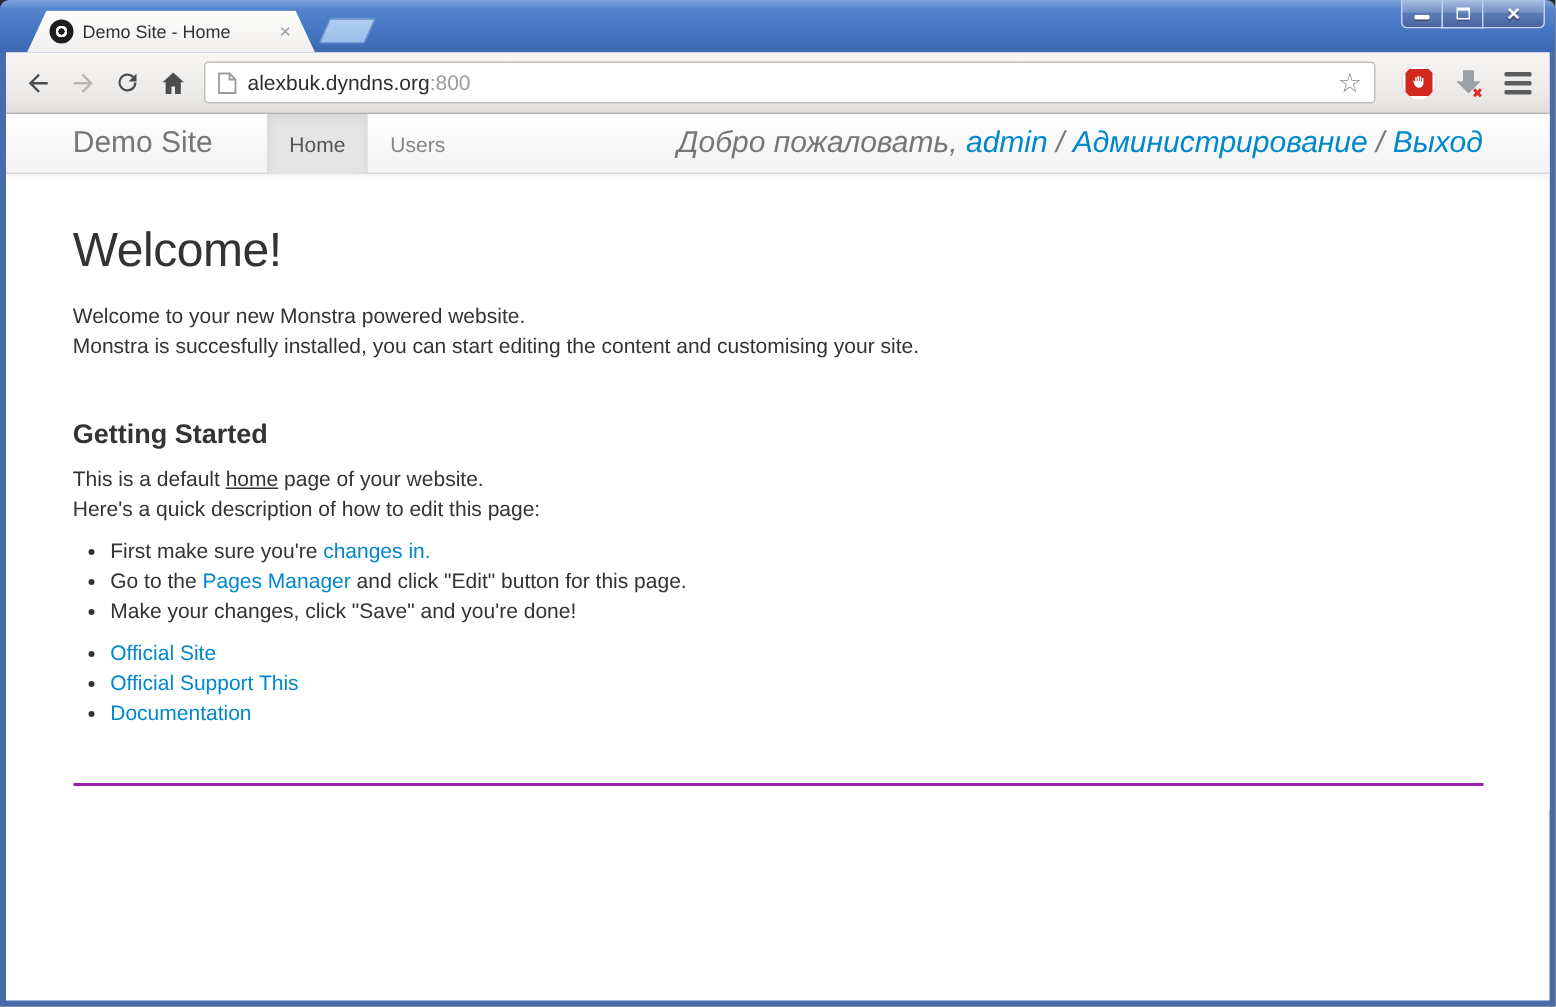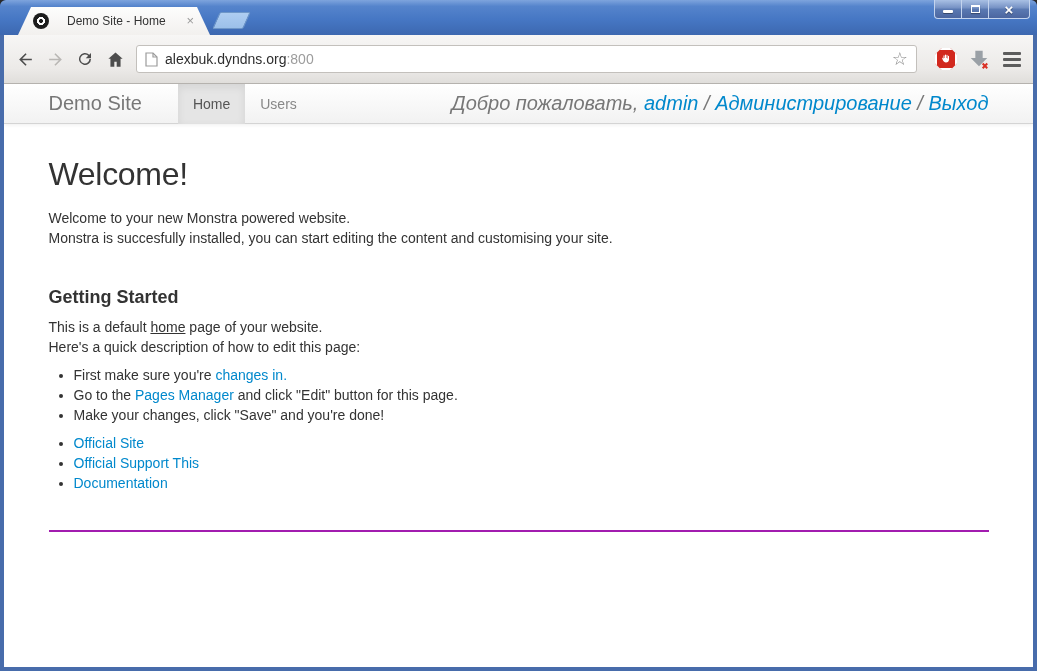--- a/index.html
+++ b/index.html
@@ -19,21 +19,21 @@
   }
   .tab {
     position:absolute; left:18px; top:7px; width:192px; height:28px;
     background:linear-gradient(180deg,#fdfdfc,#f2f0ee);
     clip-path:polygon(13px 0, calc(100% - 13px) 0, 100% 100%, 0 100%);
     display:flex; align-items:center; padding:0 22px 0 15px;
   }
   .favicon { width:16px; height:16px; border-radius:50%;
     background:radial-gradient(circle at 50% 50%, #1d1d1d 0 18%, #ffffff 19% 34%, #1d1d1d 35% 100%);
     flex:0 0 16px; }
-  .tab-title { font-size:12px; color:#333; margin-left:18px; white-space:nowrap; overflow:hidden; }
+  .tab-title { font-size:12px; color:#333; margin-left:6px; white-space:nowrap; overflow:hidden; }
   .tab-close { position:absolute; right:16px; top:6px; font-size:13px; color:#9a9a9a; cursor:default; line-height:16px; }
   .newtab {
     position:absolute; left:216px; top:12px; width:31px; height:17px;
     background:linear-gradient(180deg,#aecdf1,#9cc0ea);
     border:1px solid #6f97c8; border-radius:2px; transform:skewX(-24deg);
   }
   .win-controls { position:absolute; top:0; right:7px; display:flex; }
   .win-btn {
     width:28px; height:19px; display:flex; align-items:center; justify-content:center;
     background:linear-gradient(180deg,#a9c0e4 0%,#7490c3 45%,#5b7ab3 50%,#4b66a0 100%);
@@ -42,21 +42,21 @@
   .win-btn.close { width:42px; border-bottom-right-radius:4px; }
   .win-btn.min  { border-bottom-left-radius:4px; }
   .glyph-min { width:10px; height:3px; background:#fff; border-radius:1px; margin-top:5px; box-shadow:0 1px 0 rgba(0,0,0,.35); }
   .glyph-restore { width:9px; height:8px; border:1px solid #fff; border-top:2px solid #fff; box-shadow:0 1px 1px rgba(0,0,0,.3); }
   .glyph-close { color:#fff; font-size:15px; font-weight:bold; line-height:1; text-shadow:0 1px 1px rgba(0,0,0,.4); }
 
   
   .chrome { position:absolute; left:4px; right:4px; top:35px; bottom:4px; background:#fff; }
 
   .toolbar {
-    height:49px; background:linear-gradient(180deg,#f7f6f5 0%,#eceae8 70%,#e0dedb 100%);
+    height:41px; background:linear-gradient(180deg,#f7f6f5 0%,#eceae8 70%,#e0dedb 100%);
     border-bottom:1px solid #b5b2ae;
     display:flex; align-items:center; padding:0 8px 0 6px;
   }
   .nav-ico { width:30px; height:30px; display:flex; align-items:center; justify-content:center; border-radius:3px; flex:0 0 auto; }
   .nav-ico svg { display:block; }
   .omnibox {
     flex:1 1 auto; height:28px; margin:0 9px 0 6px;
     background:#fff; border:1px solid #c3c0bc; border-radius:3px;
     display:flex; align-items:center; padding:0 8px;
   }

